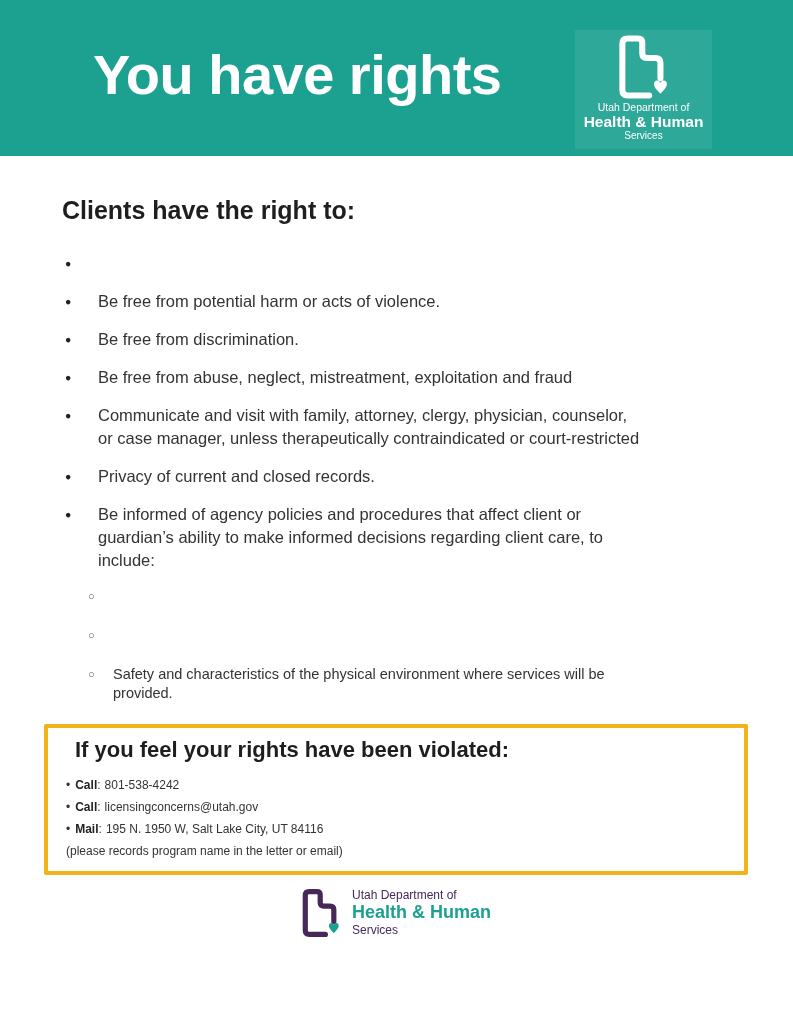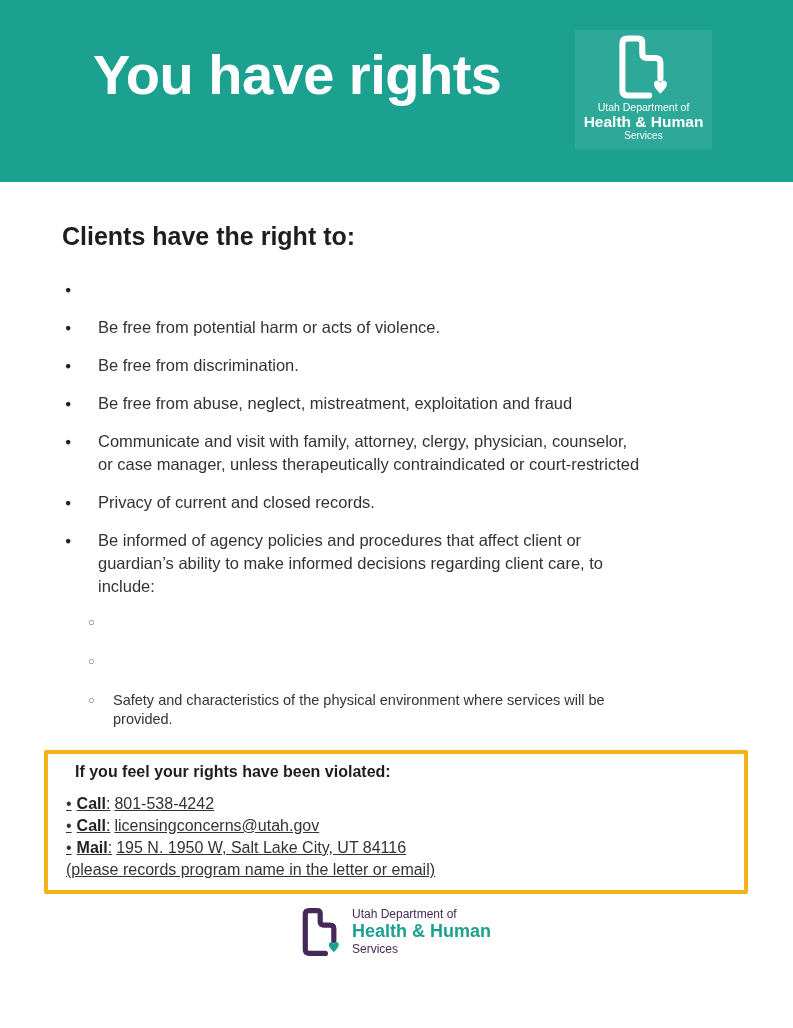--- a/index.html
+++ b/index.html
@@ -12,21 +12,21 @@
   *{margin:0;padding:0;box-sizing:border-box;}
   html,body{background:#ffffff;}
   body{
     width:793px;height:1028px;
     font-family:"Liberation Sans","DejaVu Sans",sans-serif;
     color:var(--text);
     position:relative;overflow:hidden;
   }
   
   .header{
-    position:relative;width:793px;height:182px;
+    position:relative;width:793px;height:156px;
     background:var(--teal);
   }
   .header h1{
     position:absolute;left:93px;top:44px;
     font-size:56px;font-weight:bold;color:#ffffff;letter-spacing:-0.5px;
     line-height:1.1;
   }
   .header-logo{
     position:absolute;left:575px;top:30px;width:137px;height:119px;
     background:rgba(255,255,255,0.08);
@@ -75,25 +75,25 @@
   ul.subrights > li .txt{white-space:pre-line;max-width:640px;}
   
   .violation-box{
     margin:7px 45px 0 44px;
     border:4px solid var(--yellow);
     border-radius:2px;
     padding:8px 20px 9px 18px;
   }
   .violation-box h3{
     margin-left:9px;
-    font-size:16px;font-weight:bold;color:var(--heading);line-height:1.25;
+    font-size:22px;font-weight:bold;color:var(--heading);line-height:1.25;
   }
   .contacts{margin-top:11px;}
   .contact-line,.contact-note{
-    font-size:16px;line-height:22px;color:var(--text);text-decoration:underline;
+    font-size:12px;line-height:22px;color:var(--text);
   }
   .contact-line .dot{margin-right:5px;}
   .contact-line .clabel{font-weight:bold;color:#222;}
   .contact-line .cvalue{margin-left:4px;}
   
   .footer{
     margin-top:13px;
     display:flex;justify-content:center;align-items:center;gap:11px;
   }
   .footer .utah-icon{width:39px;height:48px;}

